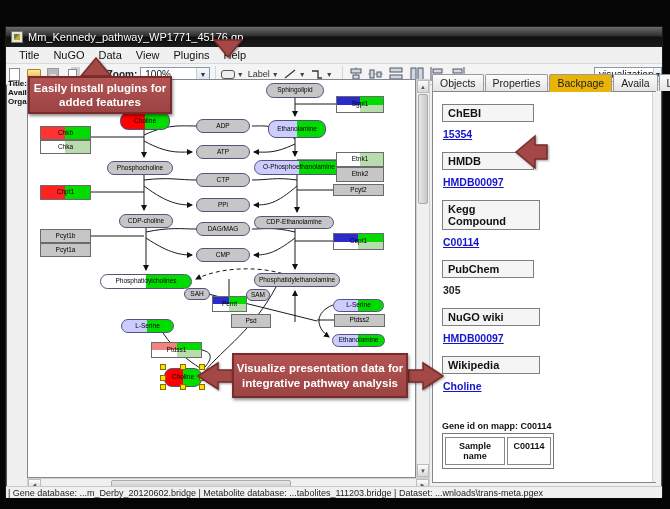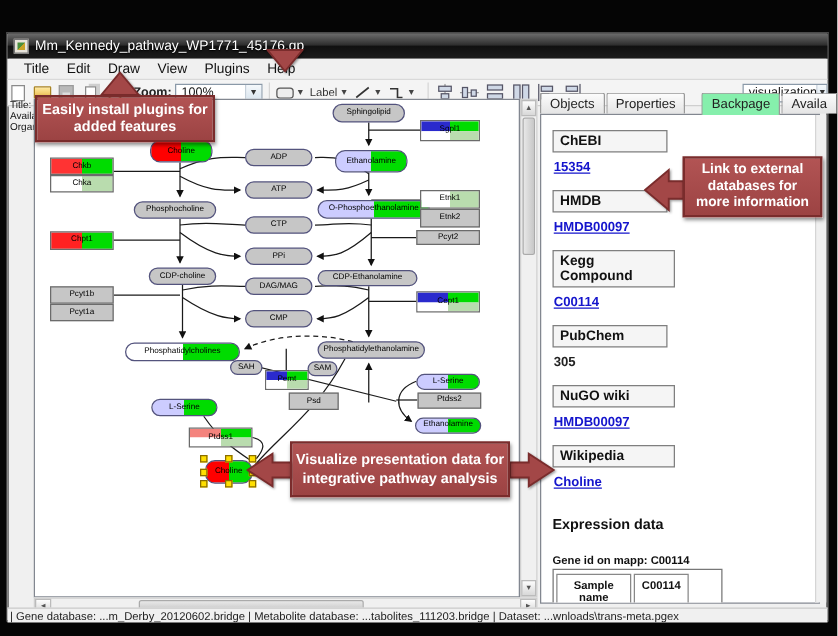--- a/index.html
+++ b/index.html
@@ -49,54 +49,54 @@
             border:1px solid #828790; overflow:hidden; }
   .edges { position:absolute; left:0; top:0; pointer-events:none; }
   .pnode { position:absolute; font-size:6.5px; color:#000; display:flex; align-items:center;
            justify-content:center; text-align:center; line-height:1; overflow:hidden; }
   .pill { border:1px solid #53537d; border-radius:8px; }
   .gene { border:1px solid #6b6b6b; }
   .prow { position:absolute; left:0; width:100%; }
   .plabel { position:absolute; left:0; top:0; width:100%; height:100%; display:flex;
             align-items:center; justify-content:center; }
   .handle { position:absolute; width:6px; height:6px; background:#ffdf00; border:1px solid #8a6d00; z-index:5; }
-  .meta-labels { position:absolute; left:2px; top:52px; width:26px; font-size:8px; font-weight:normal;
+  .meta-labels { position:absolute; left:2px; top:52px; width:26px; font-size:8px; font-weight:bold;
                  color:#111; line-height:1.15; overflow:hidden; white-space:nowrap; }
 
   
   .vscroll { position:absolute; left:410px; top:52px; width:14px; height:399px; background:#f0f0f0;
              border:1px solid #d0d0d0; }
   .hscroll { position:absolute; left:21px; top:451px; width:403px; height:13px; background:#f0f0f0;
              border:1px solid #d0d0d0; display:flex; align-items:center; }
   .sb-btn { width:13px; height:11px; font-size:6px; color:#555; display:flex; align-items:center;
             justify-content:center; background:linear-gradient(#fdfdfd,#d8d8d8); border:1px solid #bbb; }
   .sb-btn.v { width:12px; height:13px; }
   .sb-thumb-h { width:180px; height:9px; margin-left:70px; background:linear-gradient(#e8e8e8,#c8c8c8);
                 border:1px solid #aaa; border-radius:2px; }
   .sb-thumb-v { position:absolute; left:1px; top:14px; width:10px; height:110px;
                 background:linear-gradient(90deg,#e8e8e8,#c8c8c8); border:1px solid #aaa; border-radius:2px; }
 
   
   .rightpanel { position:absolute; left:426px; top:47px; width:230px; height:409px; }
   .tabs { position:absolute; left:0; top:0; height:17px; display:flex; }
   .tab { font-size:10.5px; color:#222; padding:2px 7px 1px; border:1px solid #9a9a9a; border-bottom:none;
          background:linear-gradient(#fcfcfc,#e4e4e4); margin-right:1px; border-radius:2px 2px 0 0; }
-  .tab.active { background:#86efac; height:18px; position:relative; z-index:2;margin-left:12px; }
+  .tab.active { background:#eab308; height:18px; position:relative; z-index:2; }
   .panel-body { position:absolute; left:0; top:17px; width:224px; height:392px; background:#fff;
                 border:1px solid #828790; overflow:hidden; padding:12px 0 0 9px; }
   .panel-sb { position:absolute; right:1px; top:18px; width:9px; height:390px; background:#f0f0f0;
               border-left:1px solid #d5d5d5; }
   .bp-header { width:92px; border:1px solid #7f7f7f; background:#f5f5f5; font-size:11px; font-weight:bold;
                color:#111; padding:2px 5px; }
   .bp-header.wide { width:98px; }
   .bp-val { font-size:10.5px; font-weight:bold; margin:6px 0 12px 1px; color:#222; }
   a.bp-val { color:#1414cc; text-decoration:underline; display:inline-block; }
   .bp-exp { font-size:11.5px; font-weight:bold; color:#111; margin:10px 0 0 0; }
   .bp-geneid { font-size:9px; font-weight:bold; color:#111; margin:17px 0 2px 0; }
-  .expr-table { width:136px; border:1px solid #777; padding:2px; background:#fff; }
+  .expr-table { width:112px; border:1px solid #777; padding:2px; background:#fff; }
   .erow { display:flex; margin:1px 0; }
   .ecell { border:1px solid #888; font-size:9px; font-weight:bold; color:#111; text-align:center;
            padding:3px 0; }
   .ecell.c1 { width:60px; margin-right:2px; }
   .ecell.c2 { width:44px; }
 
   
   .statusbar { position:absolute; left:0; top:459px; width:100%; height:12px; background:#f0f0f0;
                border-top:1px solid #c9c9c9; font-size:9px; color:#222; padding:1px 0 0 2px;
                white-space:nowrap; overflow:hidden; }
@@ -119,22 +119,22 @@
 
   <div class="window">
 
     <div class="titlebar">
       <span class="app-icon"></span>
       <span class="title-text">Mm_Kennedy_pathway_WP1771_45176.gp</span>
     </div>
 
     <div class="menubar">
         <span class="menu-item">Title</span>
-        <span class="menu-item">Edit</span>
-        <span class="menu-item">Draw</span>
+        <span class="menu-item">NuGO</span>
+        <span class="menu-item">Data</span>
         <span class="menu-item">View</span>
         <span class="menu-item">Plugins</span>
         <span class="menu-item">Help</span>
       </div>
 
     <div class="toolbar">
       <span class="tbtn">
           <span class="mini i-new"></span>
         </span>
       <span class="tbtn">
@@ -341,21 +341,20 @@
     <div class="rightpanel">
       <div class="tabs">
           <span class="tab">Objects</span>
           <span class="tab">Properties</span>
           <span class="tab active">Backpage</span>
           <span class="tab">Availa</span>
           <span class="tab">Legend</span>
         </div>
       <div class="panel-body">
         <div><div class="bp-header">ChEBI</div><a class="bp-val" href="#">15354</a><div class="bp-header">HMDB</div><a class="bp-val" href="#">HMDB00097</a><div class="bp-header wide">Kegg Compound</div><a class="bp-val" href="#">C00114</a><div class="bp-header">PubChem</div><div class="bp-val">305</div><div class="bp-header wide">NuGO wiki</div><a class="bp-val" href="#">HMDB00097</a><div class="bp-header wide">Wikipedia</div><a class="bp-val" href="#">Choline</a></div>
-        <div class="bp-exp">Expression data</div>
         <div class="bp-geneid">Gene id on mapp: C00114</div>
         <div class="expr-table">
             <div class="erow">
               <div class="ecell c1">Sample name</div>
               <div class="ecell c2">C00114</div>
             </div>
           </div>
       </div>
       <div class="panel-sb"></div>
     </div>
@@ -371,23 +370,20 @@
 
   <svg class="co-arrow" style="left:80px; top:57px;" width="32" height="20">
     <polygon points="16,1 31,19 1,19" fill="#a34747" stroke="#7a2c2c" stroke-width="1.5"></polygon>
     </svg>
   <div class="callout" style="left:28px; top:76px; width:144px; height:38px;">Easily install plugins for
 added features</div>
 
   <svg class="co-arrow" style="left:515px; top:134px;" width="33" height="36">
     <polygon points="1,18 20,2 20,11 32,11 32,25 20,25 20,34" fill="#a34747" stroke="#7a2c2c" stroke-width="1.5"></polygon>
     </svg>
-  <div class="callout" style="left:546px; top:125px; width:112px; height:49px; font-size:11px;">Link  to external
-databases  for
-more information</div>
 
   <svg class="co-arrow" style="left:197px; top:361px;" width="37" height="30">
     <polygon points="1,15 21,2 21,9 36,9 36,21 21,21 21,28" fill="#a34747" stroke="#7a2c2c" stroke-width="1.5"></polygon>
     </svg>
   <div class="callout" style="left:232px; top:353px; width:176px; height:45px;">Visualize presentation data  for
 integrative pathway analysis</div>
   <svg class="co-arrow" style="left:407px; top:361px;" width="37" height="30">
     <polygon points="36,15 16,2 16,9 1,9 1,21 16,21 16,28" fill="#a34747" stroke="#7a2c2c" stroke-width="1.5"></polygon>
     </svg>
 

